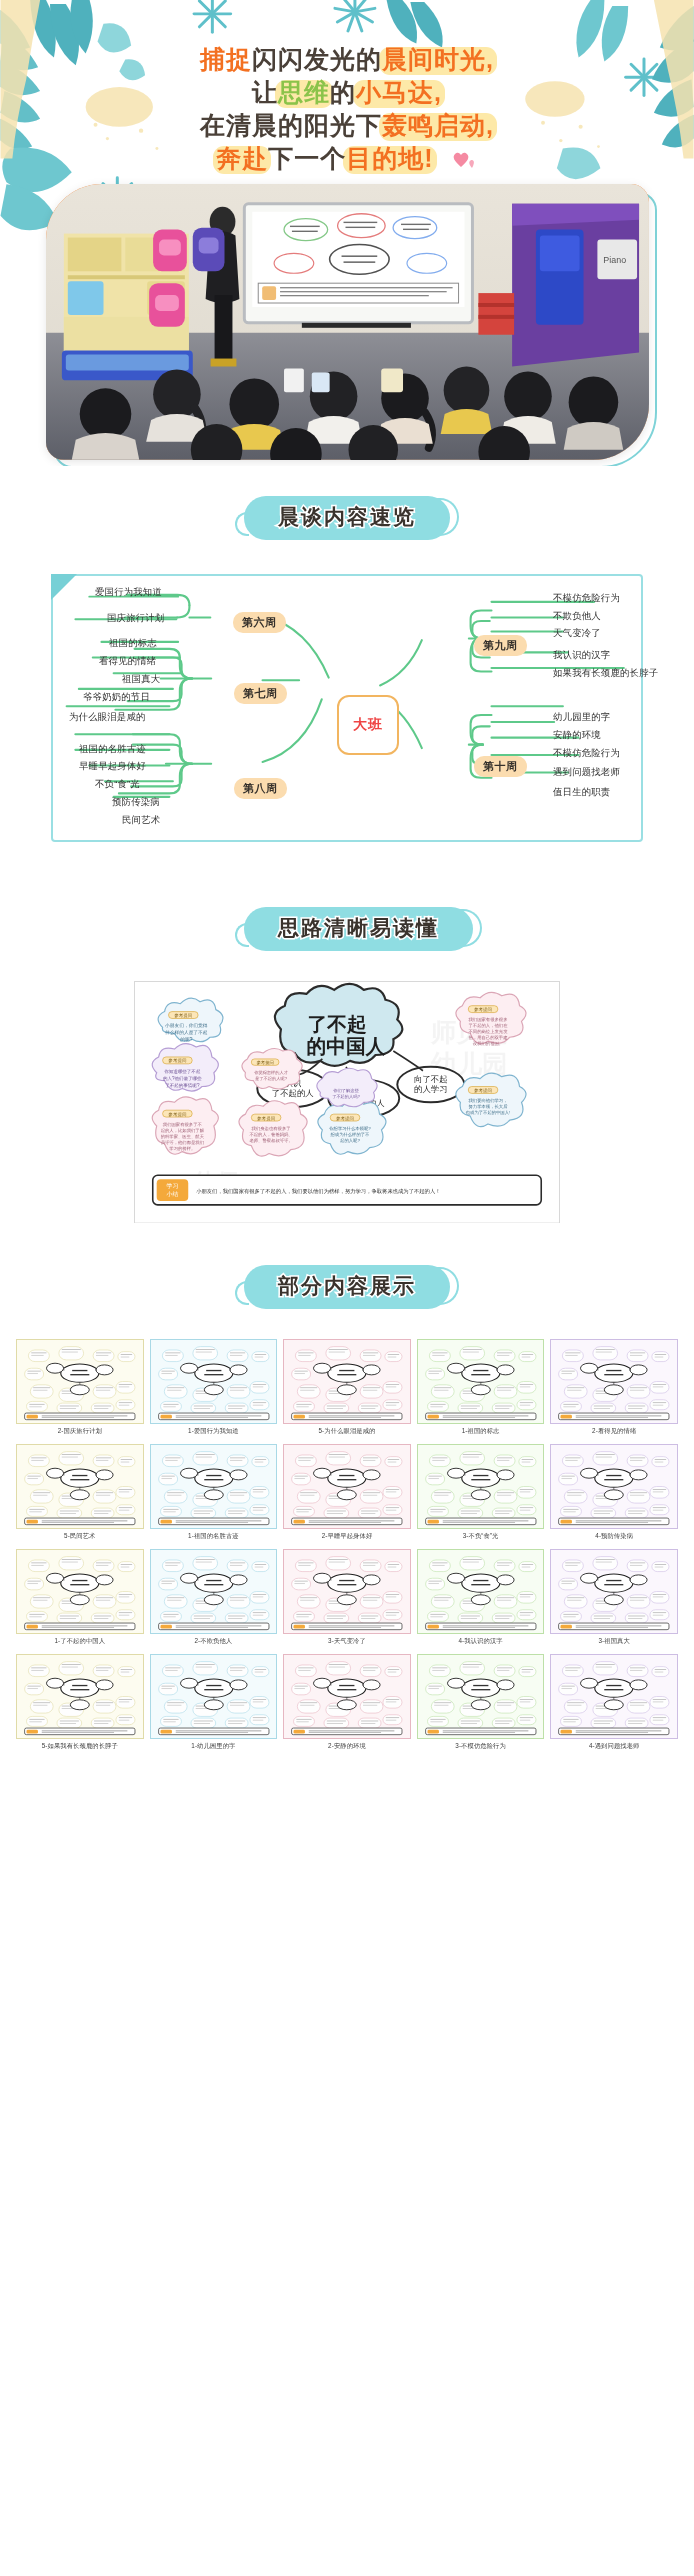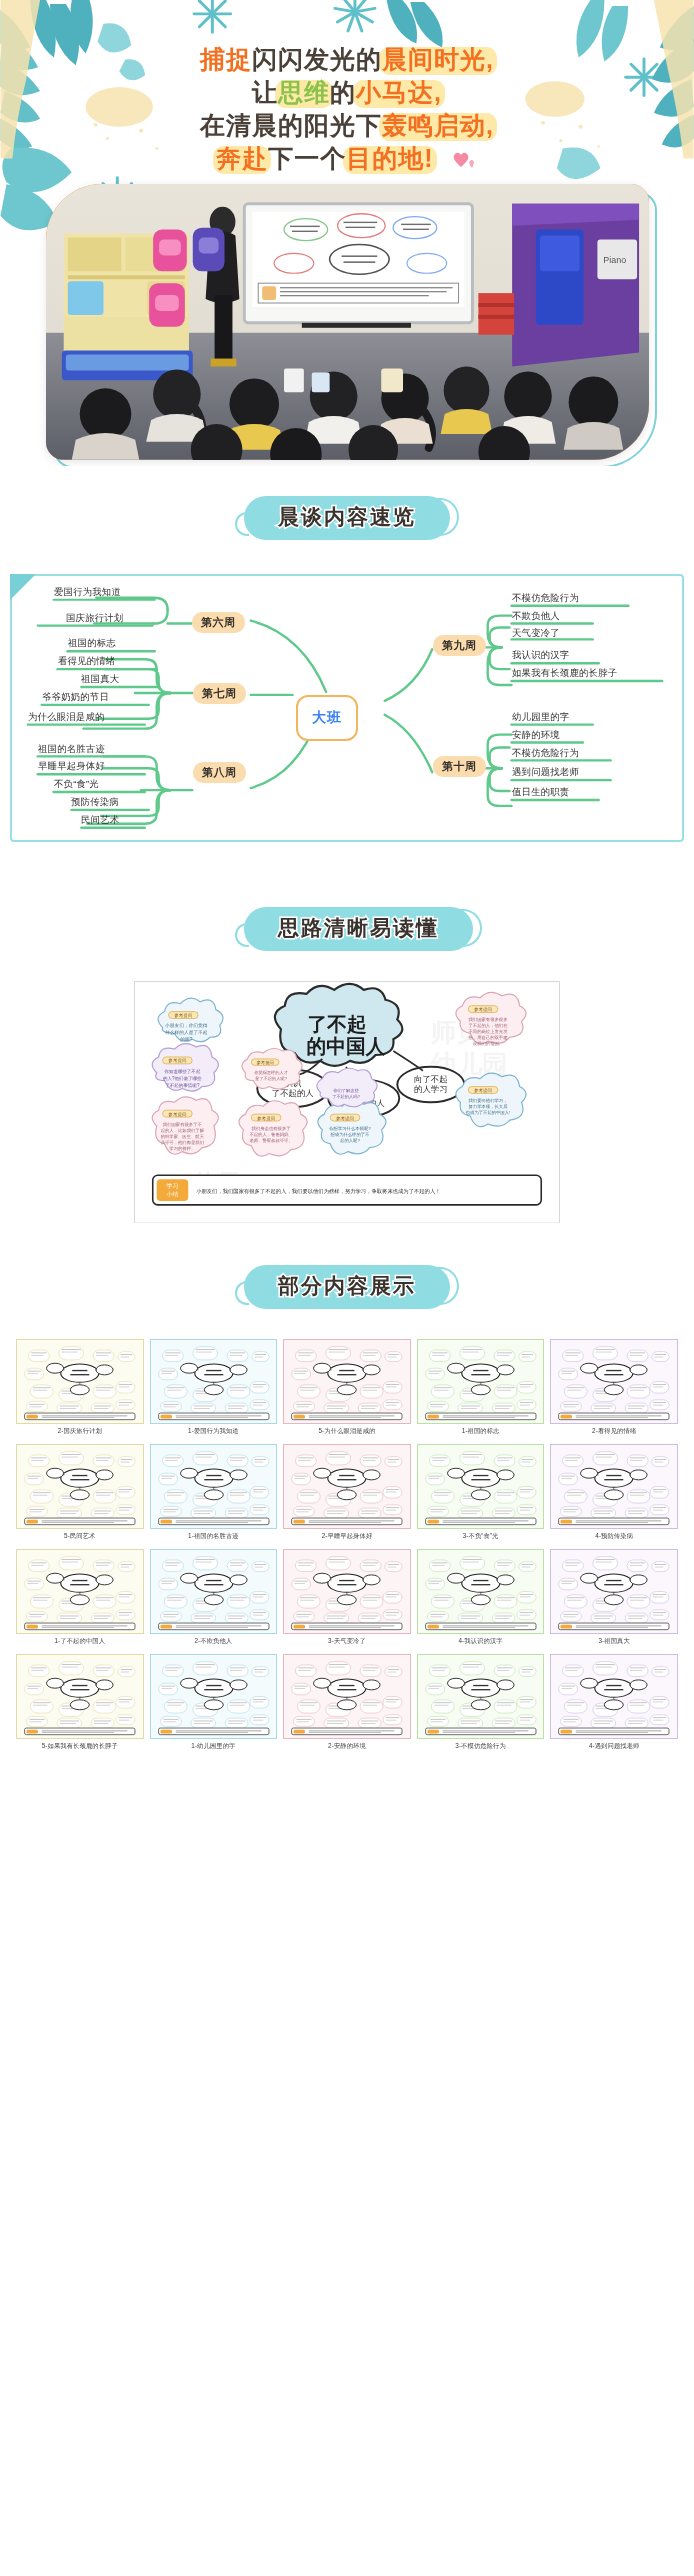--- a/index.html
+++ b/index.html
@@ -106,21 +106,21 @@
     width: 12px; height: 20px;
     border: 2.5px solid #8fdde2;
     border-right: none;
     border-radius: 22px 0 0 22px;
   }
 
   
   .mindmap-wrap {
     position: relative;
     margin: 8px auto;
-    width: 674px; height: 268px;
+    width: 592px; height: 268px;
   }
   .mm-border {
     position: absolute; inset: 0;
     border: 2px solid #9adfe3;
     border-radius: 4px;
   }
   .mm-corner {
     position: absolute; top: 0; left: 0;
     width: 0; height: 0;
     border-top: 26px solid #77d0d6;
@@ -146,22 +146,22 @@
     white-space: nowrap;
     letter-spacing: 0.5px;
   }
   .mm-root {
     position: absolute;
     background: #ffffff;
     border: 2px solid #f2b560;
     border-radius: 12px;
     font-size: 14px;
     font-weight: 800;
-    color: #3b82f6;
-    padding: 12px 14px;
+    color: #ef4444;
+    padding: 19px 14px;
     white-space: nowrap;
     letter-spacing: 1px;
   }
 
   
   .poster-wrap {
     position: relative;
     margin: 0 auto;
     width: 426px; height: 242px;
     background: #ffffff;
@@ -545,21 +545,21 @@
   <div class="mm-leaf" style="left:71px;  top:99px;">祖国真大</div>
   <div class="mm-leaf" style="left:32px;  top:117px;">爷爷奶奶的节日</div>
   <div class="mm-leaf" style="left:18px;  top:137px;">为什么眼泪是咸的</div>
   <div class="mm-node" style="left:183px; top:109px;">第七周</div>
 
   <div class="mm-leaf" style="left:28px; top:169px;">祖国的名胜古迹</div>
   <div class="mm-leaf" style="left:28px; top:186px;">早睡早起身体好</div>
   <div class="mm-leaf" style="left:44px; top:204px;">不负“食”光</div>
   <div class="mm-leaf" style="left:61px; top:222px;">预防传染病</div>
   <div class="mm-leaf" style="left:71px; top:240px;">民间艺术</div>
-  <div class="mm-node" style="left:183px; top:188px;text-align:right;">第八周</div>
+  <div class="mm-node" style="left:183px; top:204px;text-align:right;">第八周</div>
 
   <div class="mm-root" style="left:286px; top:121px;">大班</div>
 
   <div class="mm-node" style="left:423px; top:61px;">第九周</div>
   <div class="mm-leaf" style="left:502px; top:18px;">不模仿危险行为</div>
   <div class="mm-leaf" style="left:502px; top:36px;">不欺负他人</div>
   <div class="mm-leaf" style="left:502px; top:53px;">天气变冷了</div>
   <div class="mm-leaf" style="left:502px; top:75px;">我认识的汉字</div>
   <div class="mm-leaf" style="left:502px; top:93px;">如果我有长颈鹿的长脖子</div>
 

